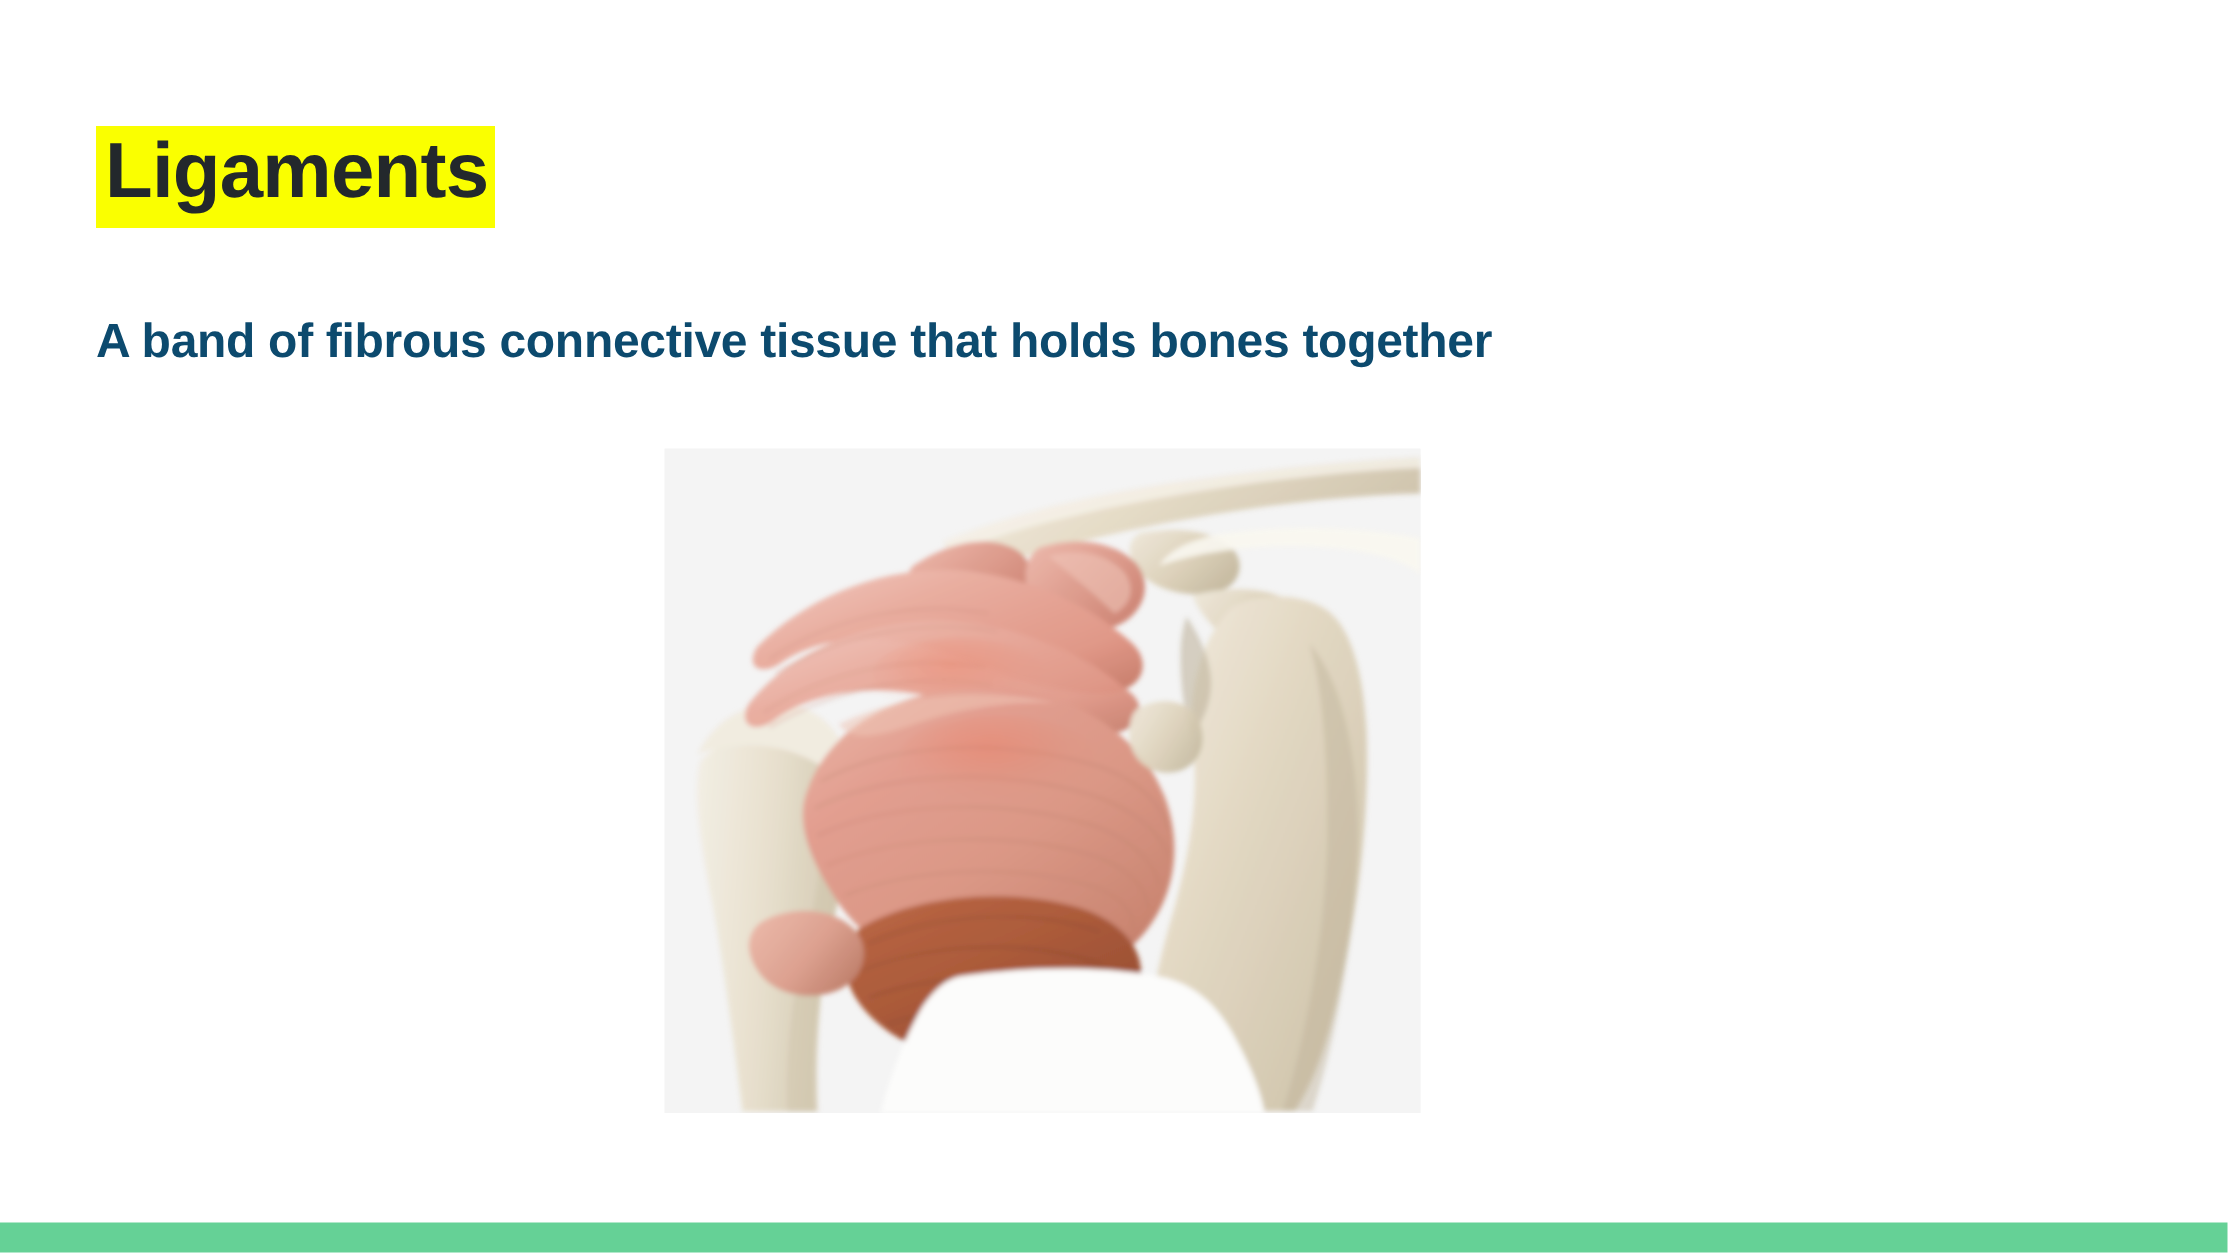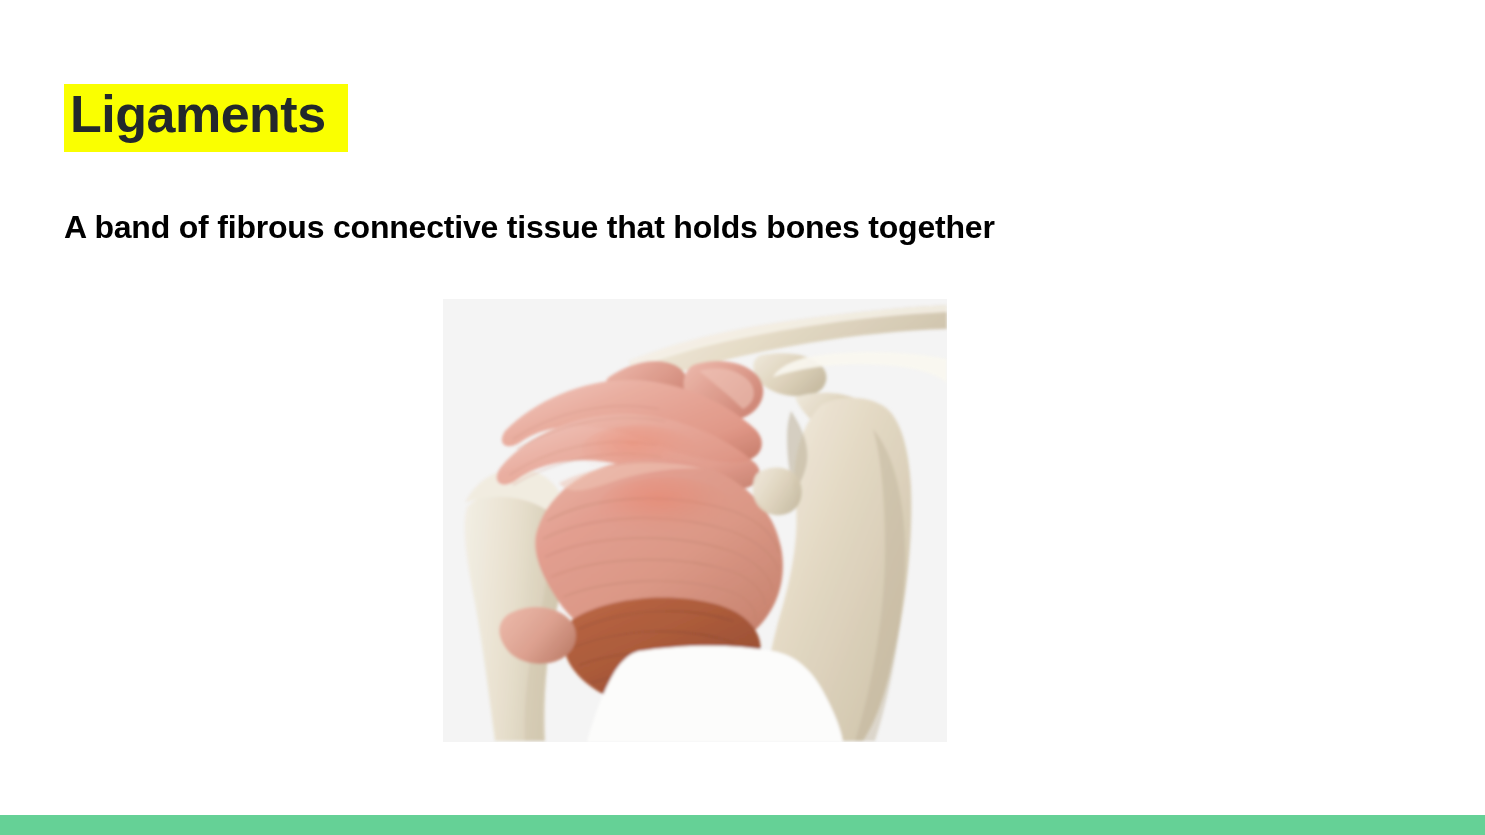--- a/index.html
+++ b/index.html
@@ -30,30 +30,30 @@
     line-height: 1;
   }
   .title-text {
     display: inline-block;
     background: #faff00;
     color: #23282c;
     font-family: "Liberation Sans", sans-serif;
     font-size: 52px;
     font-weight: bold;
     letter-spacing: -0.5px;
-    padding: 4px 22px 12px 6px;
+    padding: 4px 4px 12px 6px;
     line-height: 1.0;
   }
 
   
   .subtitle {
     position: absolute;
     left: 64px;
     top: 208px;
-    color: #000000;
+    color: #0c4a6e;
     font-family: "Liberation Sans", sans-serif;
     font-size: 32px;
     font-weight: bold;
     letter-spacing: -0.2px;
     line-height: 1.2;
     white-space: nowrap;
   }
 
   
   .figure {

